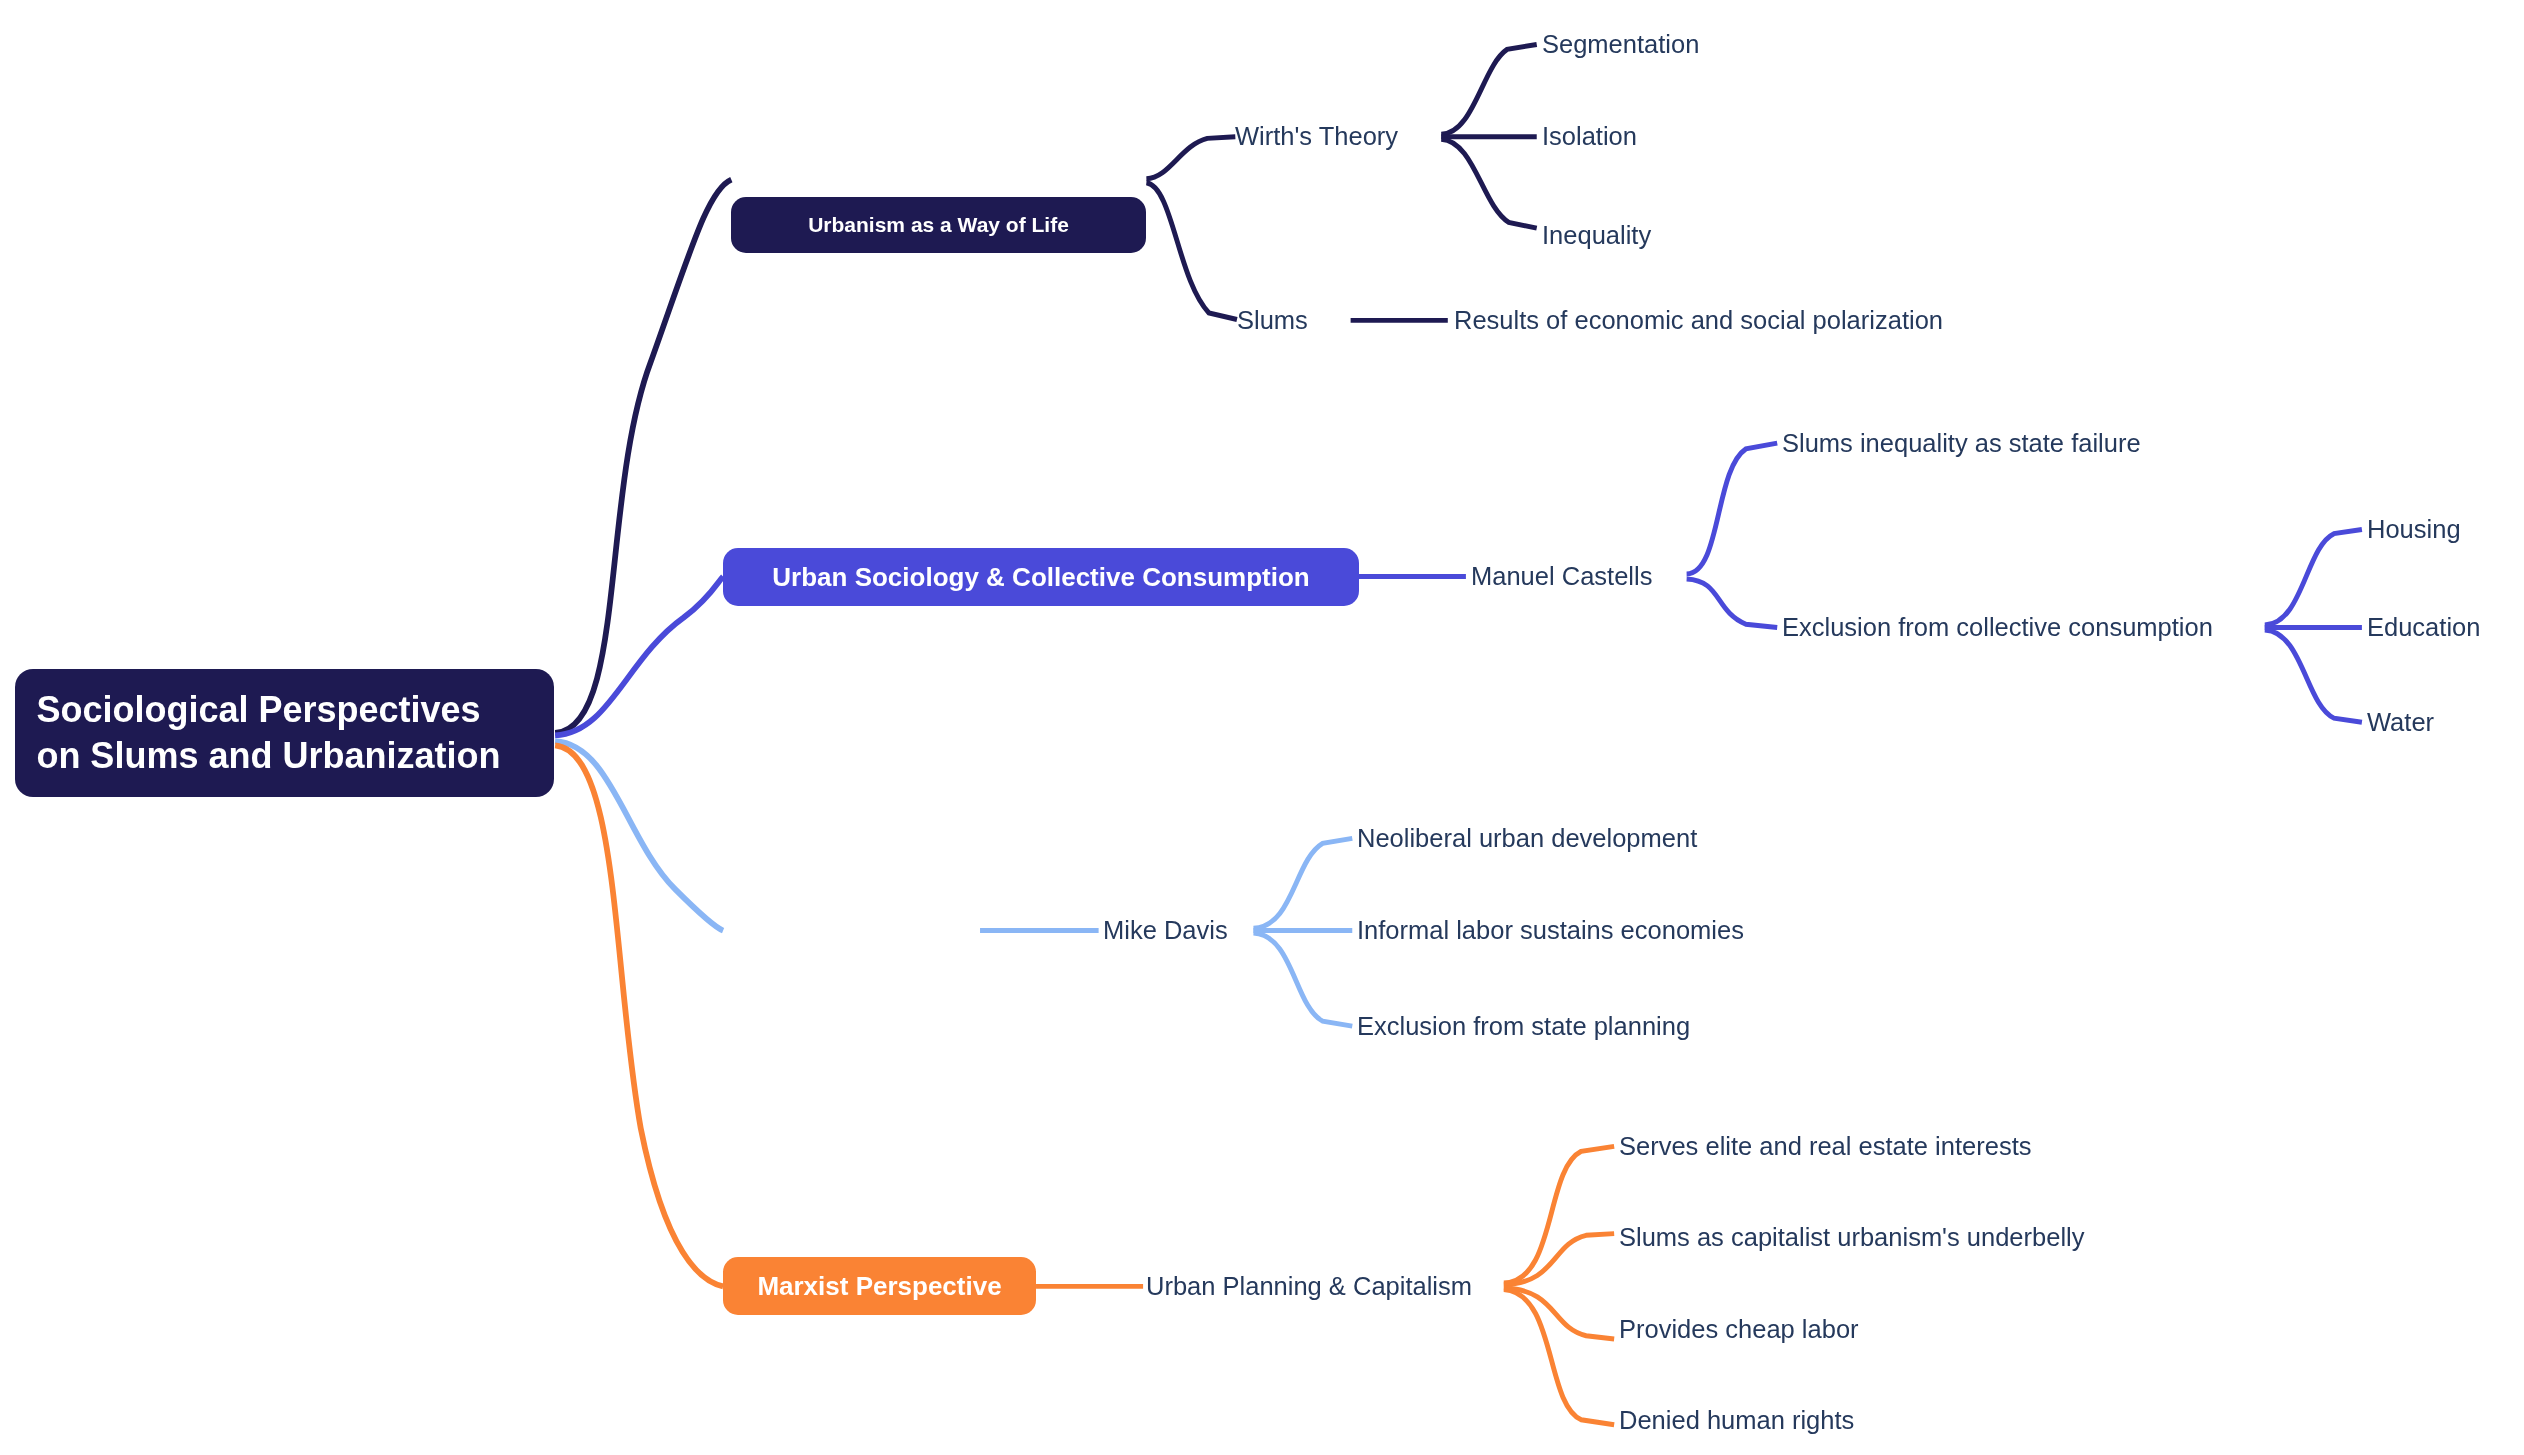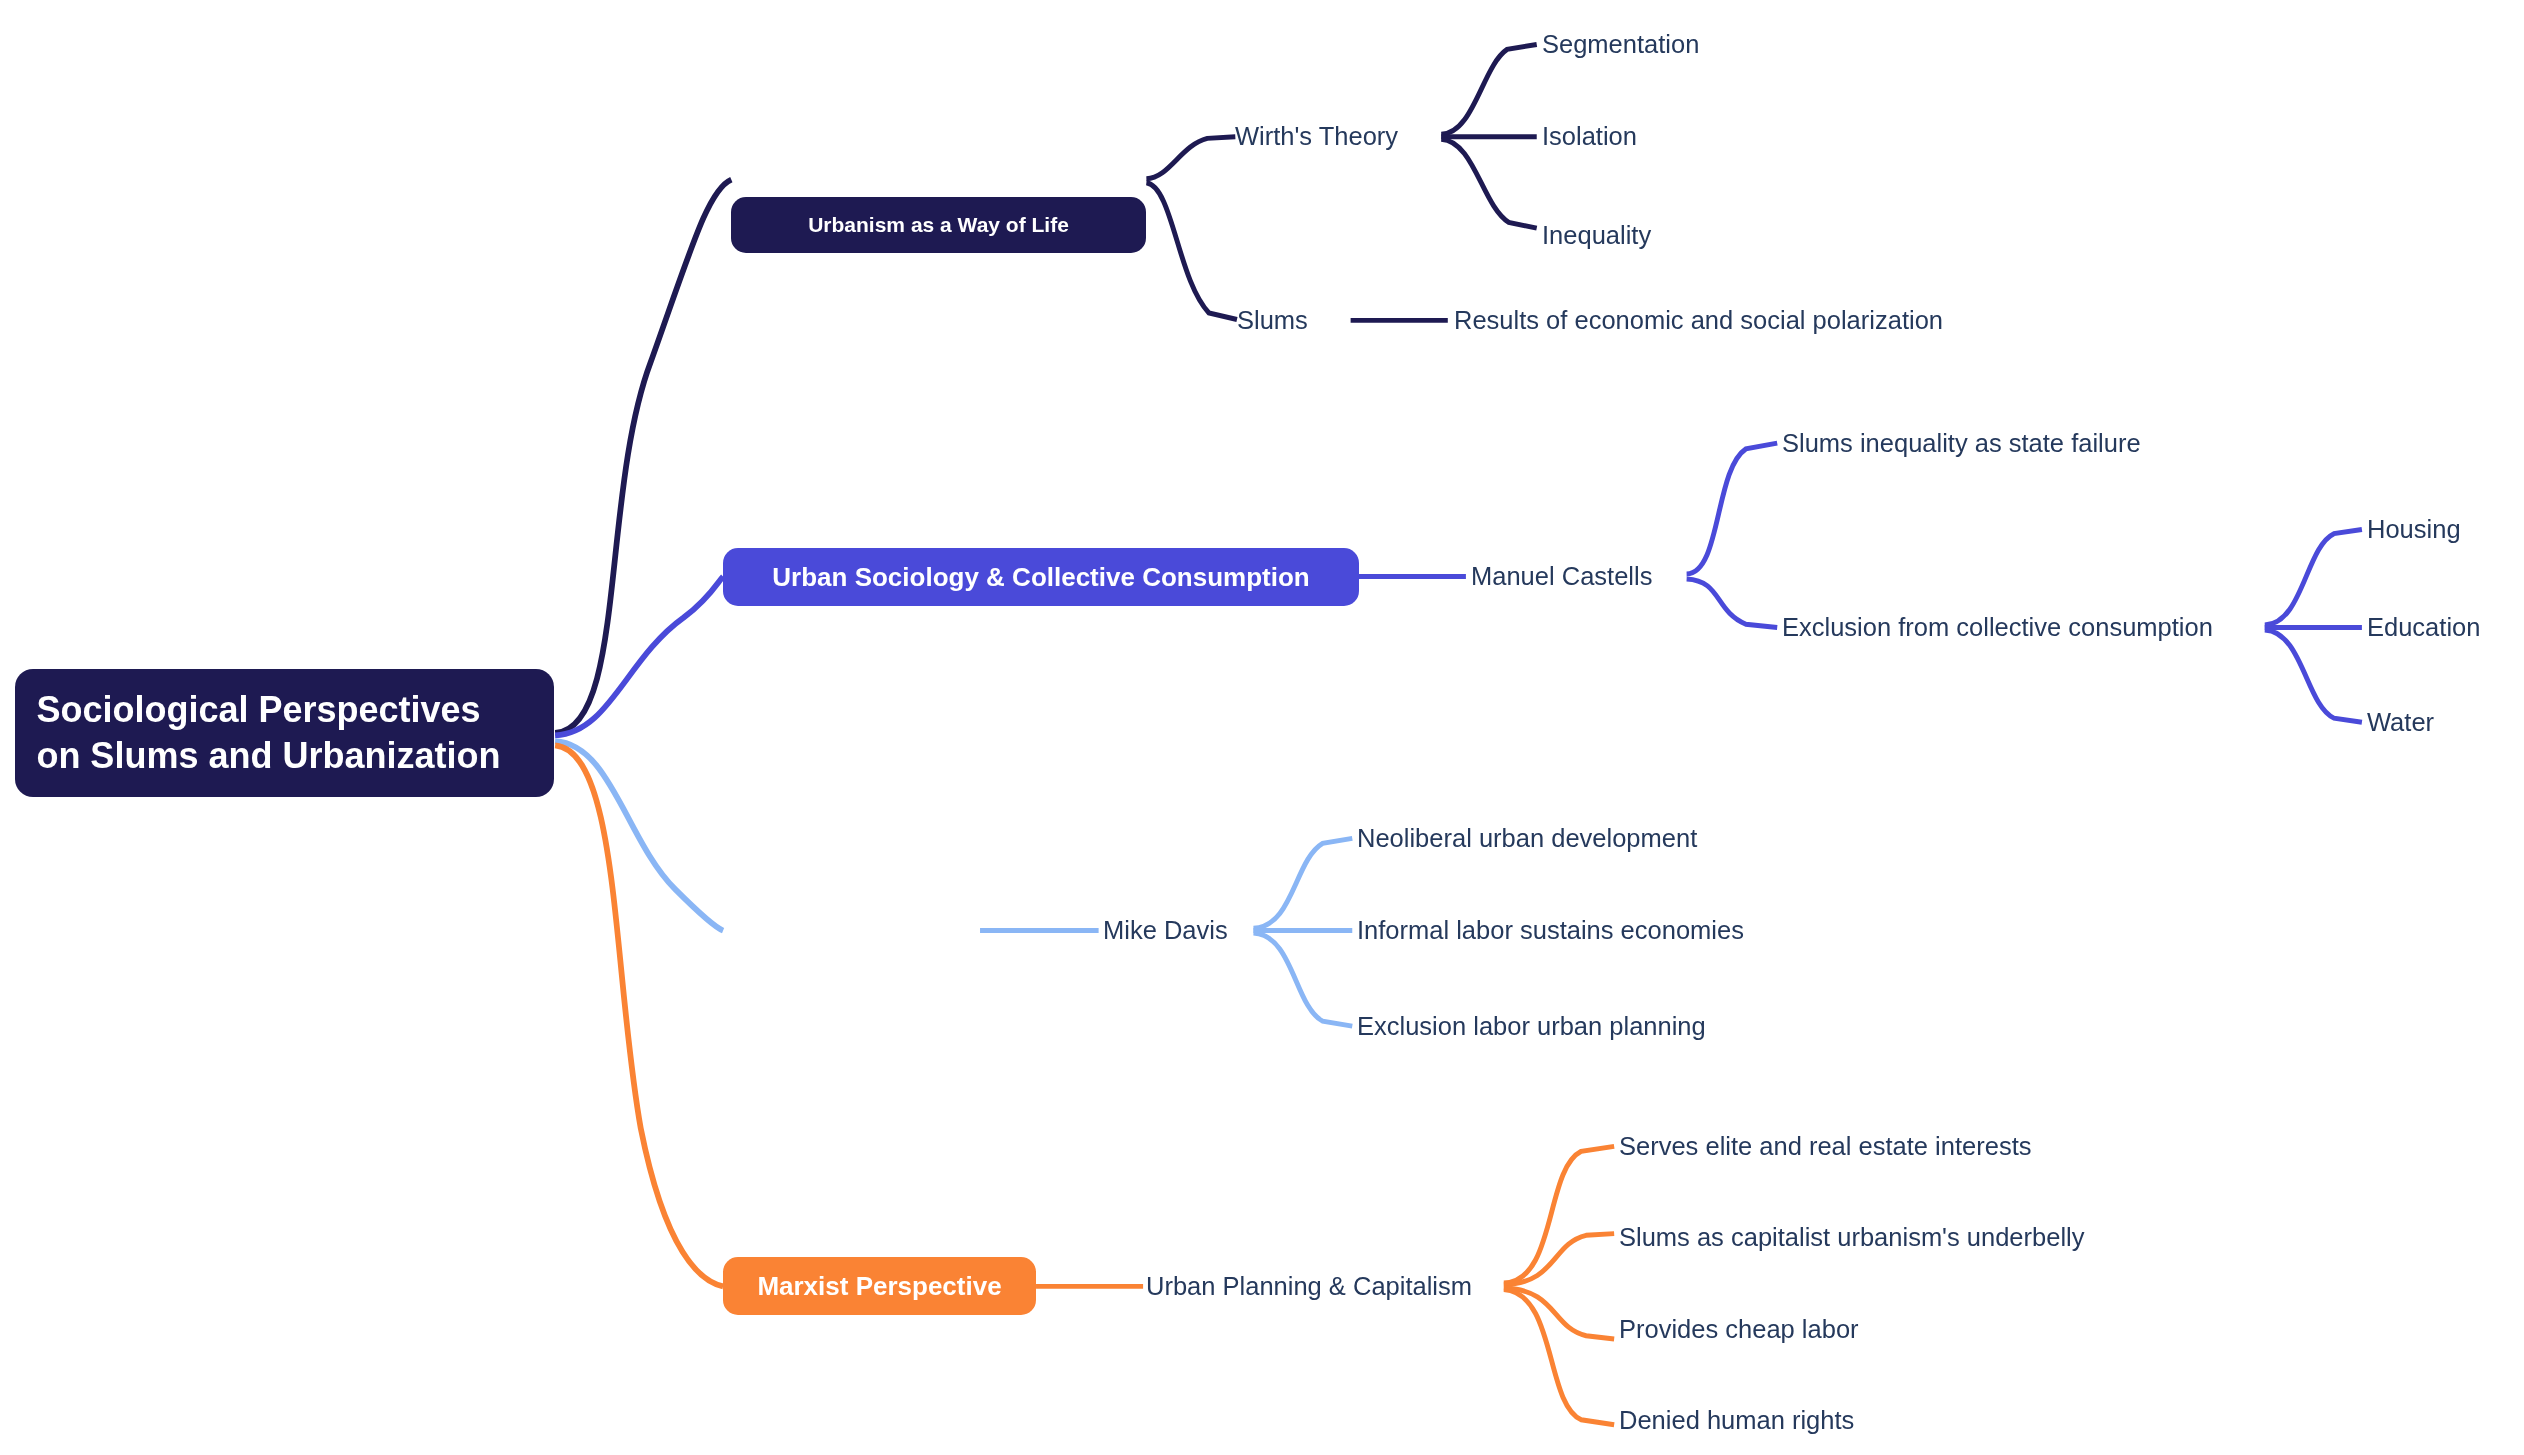--- a/index.html
+++ b/index.html
@@ -127,21 +127,21 @@
     <span>Mike Davis</span>
   </div>
 
   <div class="node leaf" style="left:1357px;top:817px;width:395px;height:43px;font-size:25.5px;">
     <span>Neoliberal urban development</span>
   </div>
   <div class="node leaf" style="left:1357px;top:909px;width:428px;height:43px;font-size:25.5px;">
     <span>Informal labor sustains economies</span>
   </div>
   <div class="node leaf" style="left:1357px;top:1005px;width:395px;height:43px;font-size:25.5px;">
-    <span>Exclusion labor urban planning</span>
+    <span>Exclusion from state planning</span>
   </div>
 
   <div class="node box" style="left:723px;top:1257px;width:313px;height:58px;background:#fa8334;font-size:26px;">
     <span>Marxist Perspective</span>
   </div>
 
   <div class="node leaf" style="left:1146px;top:1265px;width:362px;height:43px;font-size:25.5px;">
     <span>Urban Planning &amp; Capitalism</span>
   </div>
 

